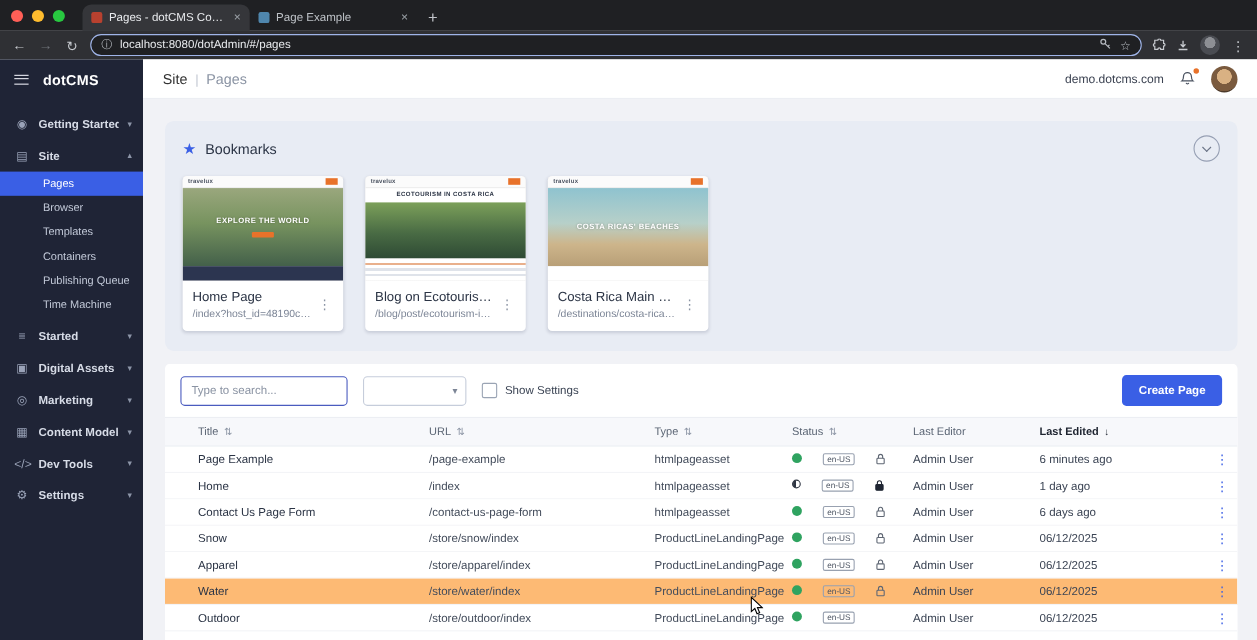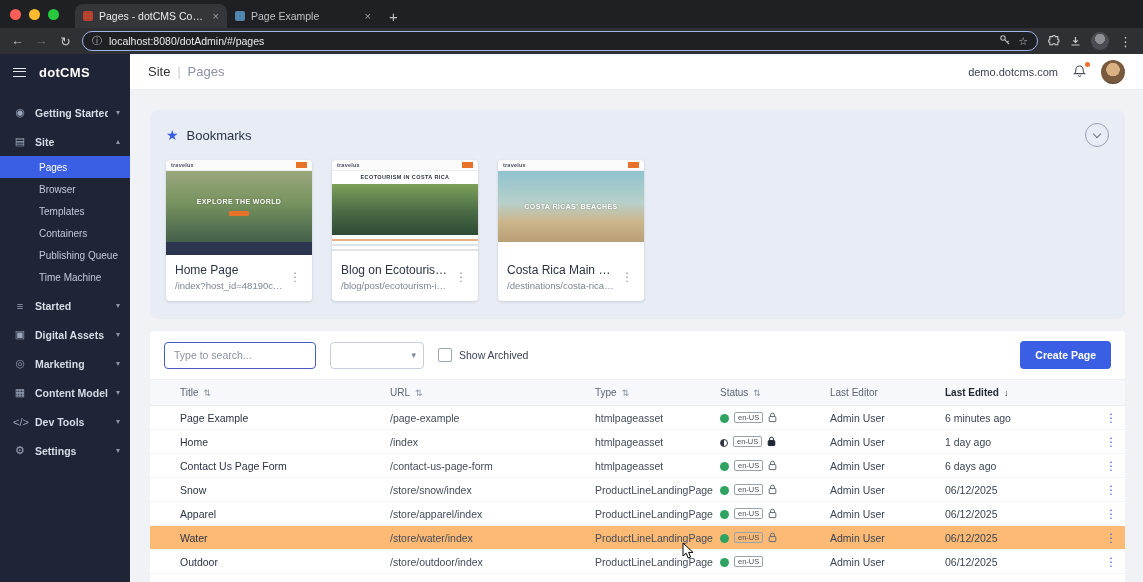--- a/index.html
+++ b/index.html
@@ -96,30 +96,30 @@
   .search-box::placeholder{color:#8a93a3}
   .type-select{width:94px;height:27px;border:1px solid #c6cddb;border-radius:4px;display:flex;align-items:center;padding:0 7px;background:#fff;cursor:pointer}
   .sel-value{flex:1;font-size:10.5px;color:#5b6574}
   .sel-caret{font-size:9px;color:#7c8596}
   .archived{display:flex;align-items:center;gap:7px;font-size:10.5px;color:#3b4454;cursor:pointer}
   .checkbox{width:14px;height:14px;border:1.5px solid #9aa4b4;border-radius:2px;background:#fff;display:inline-block}
   .create-btn{margin-left:auto;background:#3a5fe5;color:#fff;font-size:10.5px;font-weight:600;border:none;border-radius:4px;height:28px;padding:0 15px;cursor:pointer;font-family:inherit}
 
   .grid-row{display:grid;grid-template-columns:210px 205px 125px 110px 115px 160px 1fr;align-items:center;padding-left:30px}
   .thead{height:27px;background:#f7f8fb;border-top:1px solid #eceef3;border-bottom:1px solid #eceef3;flex:none}
-  .th{display:flex;align-items:flex-end;gap:5px;font-size:10px;color:#5b6574;cursor:pointer}
+  .th{display:flex;align-items:flex-start;gap:5px;font-size:10px;color:#5b6574;cursor:pointer}
   .th.sorted{color:#1e2430;font-weight:bold}
   .sort-ic{font-size:9px;color:#8a93a3}
   .th.sorted .sort-ic{color:#1e2430;font-weight:bold}
   .tbody{flex:1;overflow:hidden}
   .trow{height:24px;font-size:10.5px;color:#333;border-bottom:1px solid #f3f4f7;background:#fff;cursor:pointer}
   .trow.hover{background:#fdba74}
   .cell-title{color:#2b3445;white-space:nowrap;overflow:hidden}
   .cell-url,.cell-type{color:#434c5b;white-space:nowrap;overflow:hidden}
-  .status-cell{display:flex;align-items:flex-end;gap:5px}
+  .status-cell{display:flex;align-items:flex-start;gap:19px}
   .dot{width:9px;height:9px;border-radius:50%;flex:none}
   .dot.published{background:#2fa360}
   .dot.draft{width:8px;height:8px;border:1.5px solid #2f3643;background:linear-gradient(90deg,#2f3643 50%,#fff 50%)}
   .lang{border:1px solid #98a1b0;border-radius:2px;font-size:7.5px;padding:1px 3px;color:#4a5260;flex:none;line-height:1}
   .lock{display:flex;color:#5f6774;flex:none}
   .lock .lk-body{fill:none;stroke:currentColor}
   .lock.filled{color:#1f2633}
   .lock.filled .lk-body{fill:currentColor}
   .cell-editor,.cell-edited{color:#3b4454;white-space:nowrap;overflow:hidden}
   .row-menu{color:#3a5fe5;font-size:12px;justify-self:end;margin-right:13px;cursor:pointer}
@@ -333,21 +333,21 @@
 
       <section class="list-panel">
         <div class="list-toolbar">
           <input class="search-box" placeholder="Type to search..." style="">
           <div class="type-select">
             <span class="sel-value"></span>
             <span class="sel-caret">▾</span>
           </div>
           <label class="archived">
             <span class="checkbox"></span>
-            <span>Show Archived</span>
+            <span>Show Settings</span>
           </label>
           <button class="create-btn">Create Page</button>
         </div>
         <div class="thead grid-row">
             <div class="th">
     <span>Title</span>
     <span class="sort-ic">⇅</span>
   </div>
             <div class="th">
     <span>URL</span>

